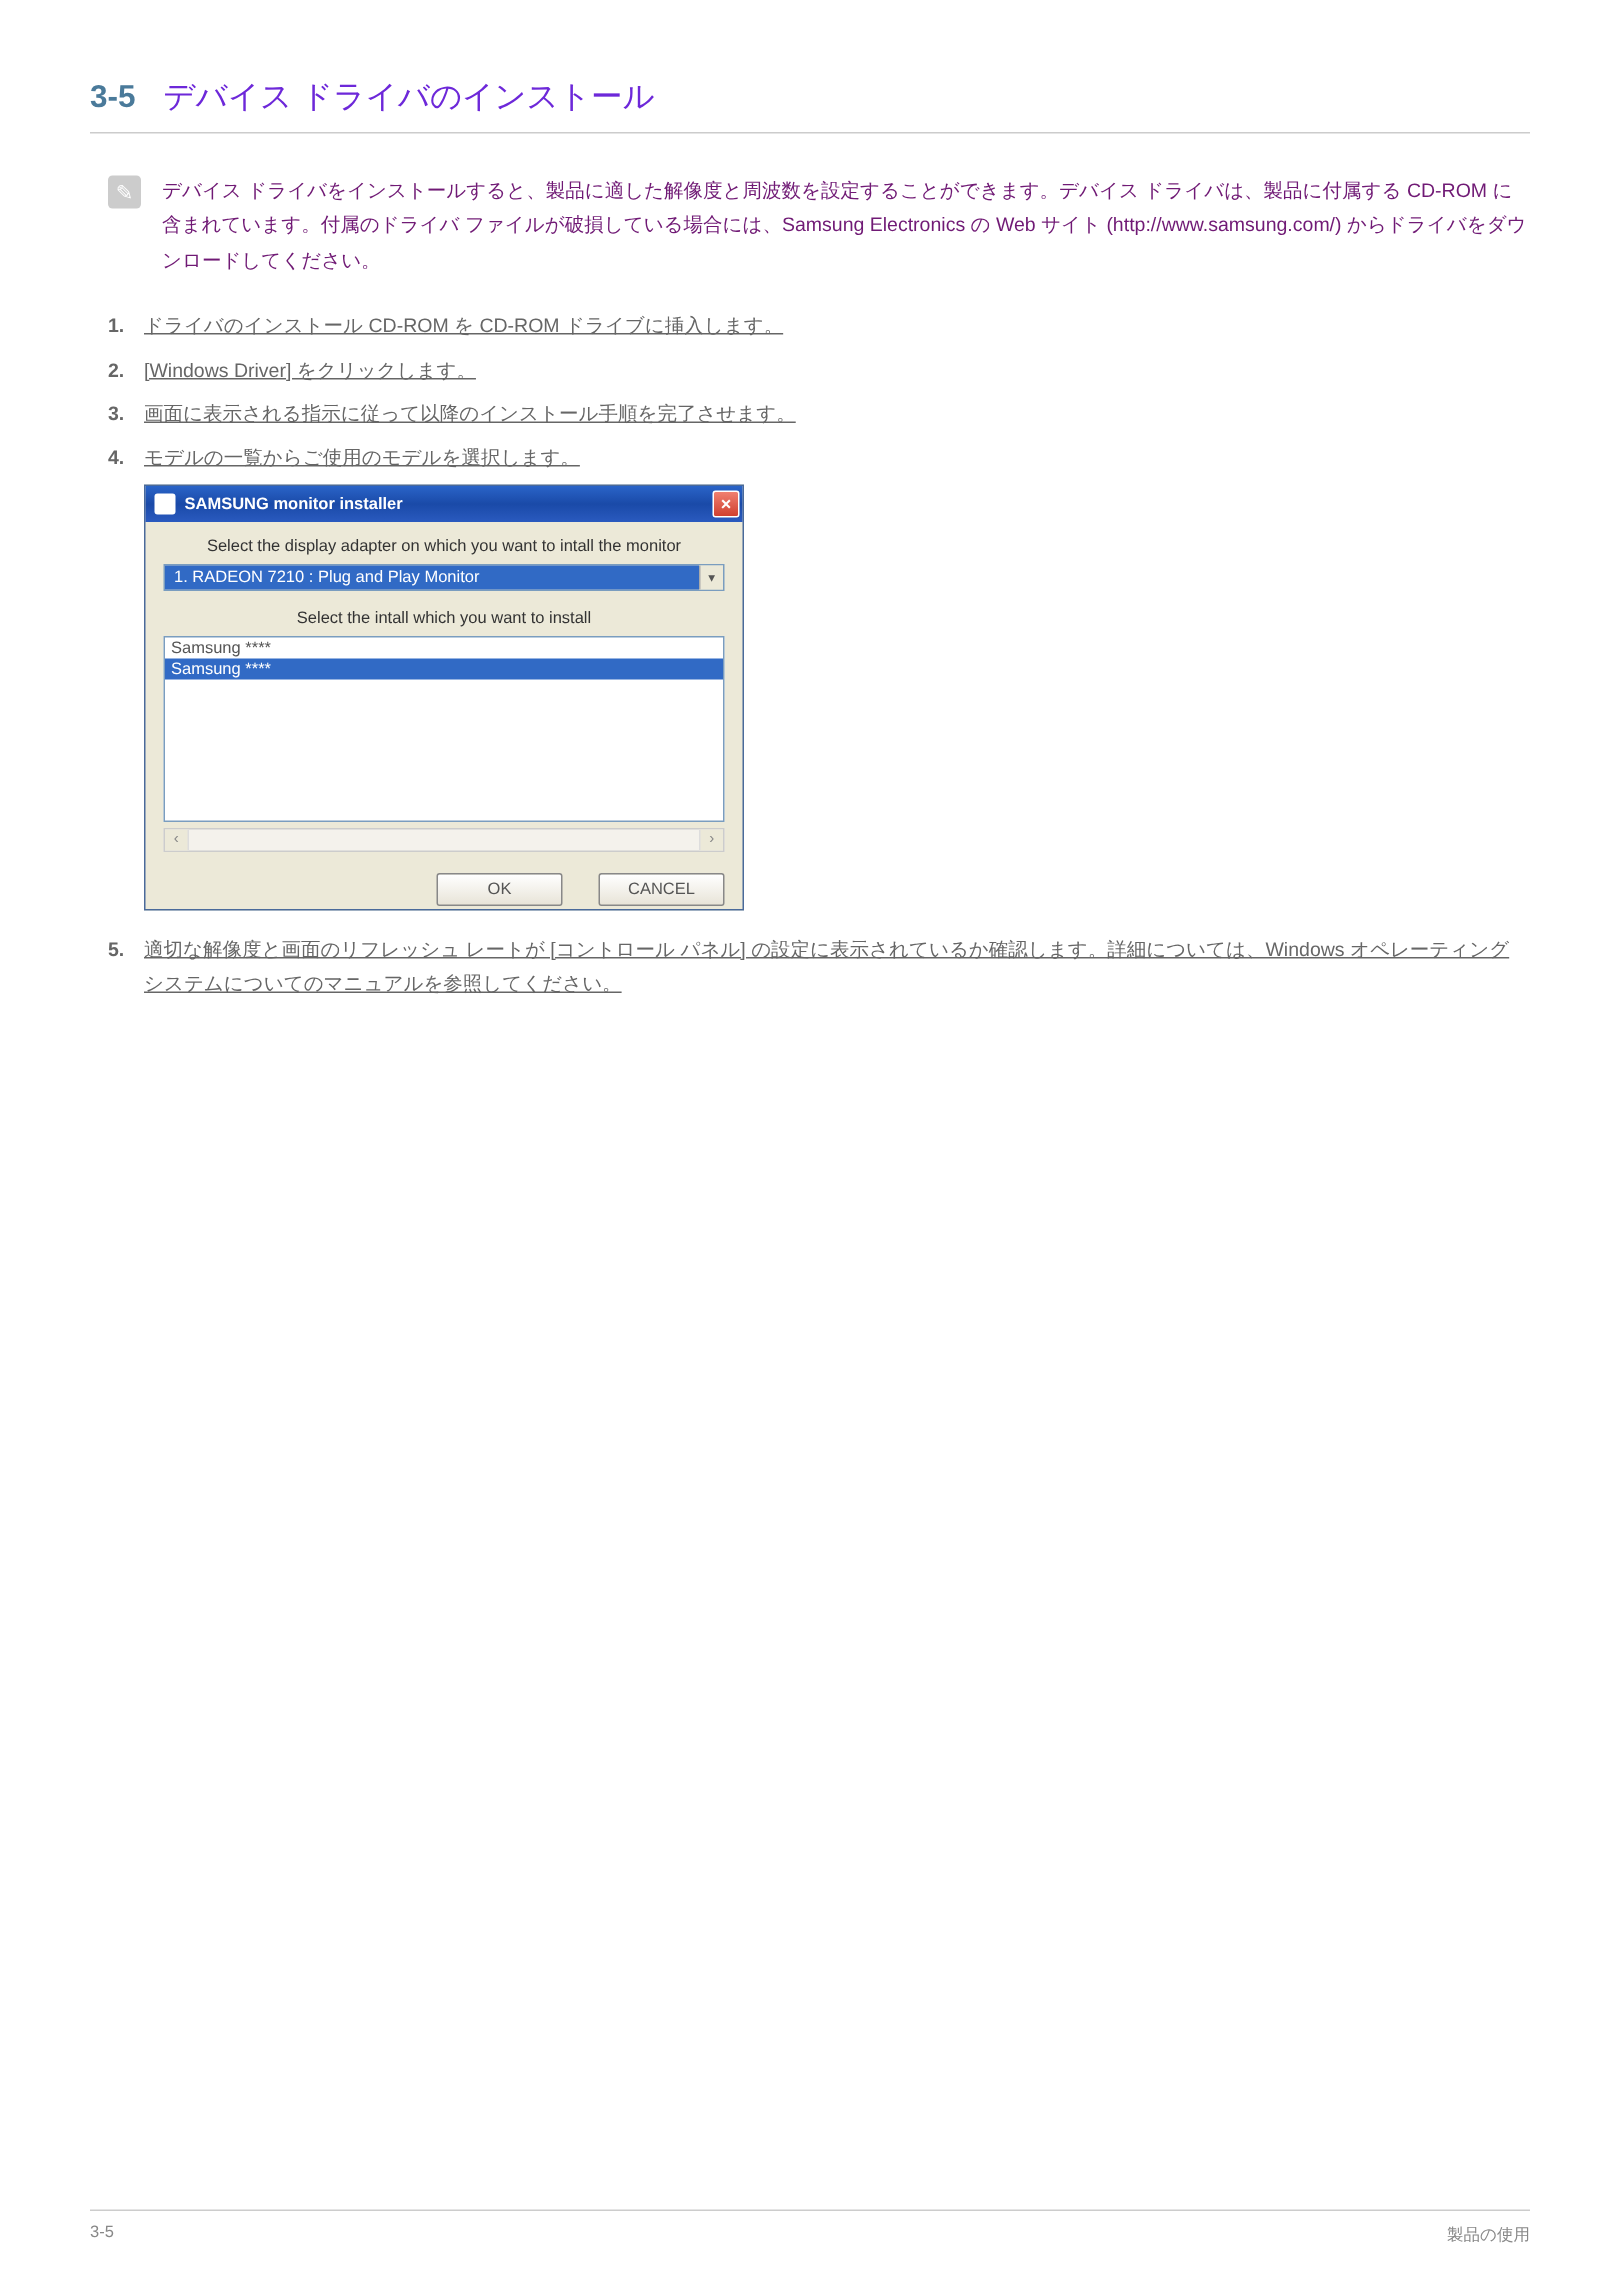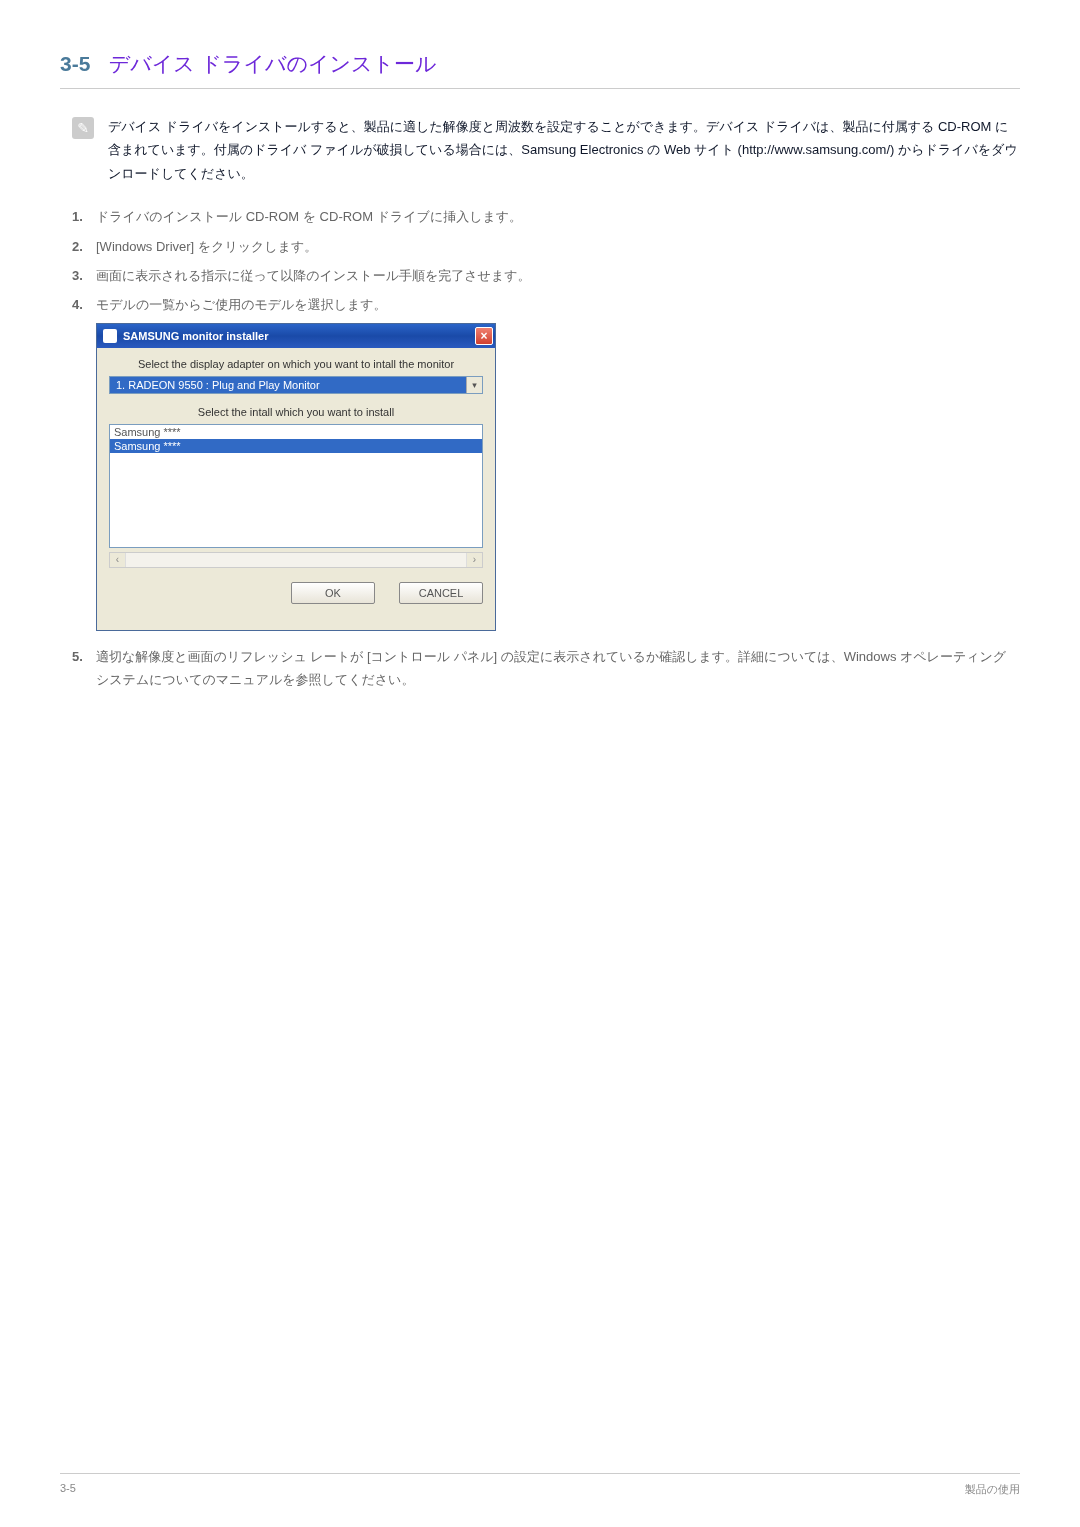--- a/index.html
+++ b/index.html
@@ -50,41 +50,42 @@
     align-items: center;
     justify-content: center;
     font-size: 14px;
     margin-right: 14px;
     flex-shrink: 0;
     margin-top: 2px;
   }
   .note-text {
     font-size: 13px;
     line-height: 1.8;
-    color: #0f172a;
+    color: #701a75;
   }
   ol.steps {
     list-style: none;
     padding-left: 12px;
   }
   ol.steps > li {
     display: flex;
     font-size: 13px;
     line-height: 1.8;
     color: #666;
     margin-bottom: 6px;
     align-items: flex-start;
   }
   .step-num {
     font-weight: bold;
     min-width: 24px;
     flex-shrink: 0;
   }
   .step-body {
     flex: 1;
+    text-decoration: underline;
   }
   .installer-window {
     width: 400px;
     margin: 0 0 14px 36px;
     border: 1px solid #4a6a9a;
     font-family: Tahoma, Arial, sans-serif;
     background: #ece9d8;
     font-size: 11px;
   }
   .titlebar {
@@ -115,21 +116,21 @@
     background: linear-gradient(to bottom, #f08070, #d04030);
     border: 1px solid #fff;
     border-radius: 2px;
     color: #fff;
     font-weight: bold;
     text-align: center;
     line-height: 16px;
     font-size: 12px;
   }
   .win-body {
-    padding: 10px 12px 26px 12px;
+    padding: 10px 12px 2px 12px;
   }
   .section-label {
     text-align: center;
     font-size: 11px;
     color: #333;
     margin-bottom: 6px;
   }
   .dropdown {
     display: flex;
     border: 1px solid #7a9dbf;
@@ -257,21 +258,21 @@
     <div class="titlebar">
       <div class="titlebar-left">
         <span class="title-icon"></span>
         <span>SAMSUNG monitor installer</span>
       </div>
       <div class="close-btn">×</div>
     </div>
     <div class="win-body">
       <div class="section-label">Select the display adapter on which you want to intall the monitor</div>
       <div class="dropdown">
-        <div class="dropdown-value">1. RADEON 9550 : Plug and Play Monitor</div>
+        <div class="dropdown-value">1. RADEON 7210 : Plug and Play Monitor</div>
         <div class="dropdown-arrow">▾</div>
       </div>
       <div class="section-label">Select the intall which you want to install</div>
       <div class="listbox">
         <div class="list-item">Samsung ****</div>
         <div class="list-item selected">Samsung ****</div>
       </div>
       <div class="scroll-row">
         <div class="scroll-left">‹</div>
         <div class="scroll-track"></div>

